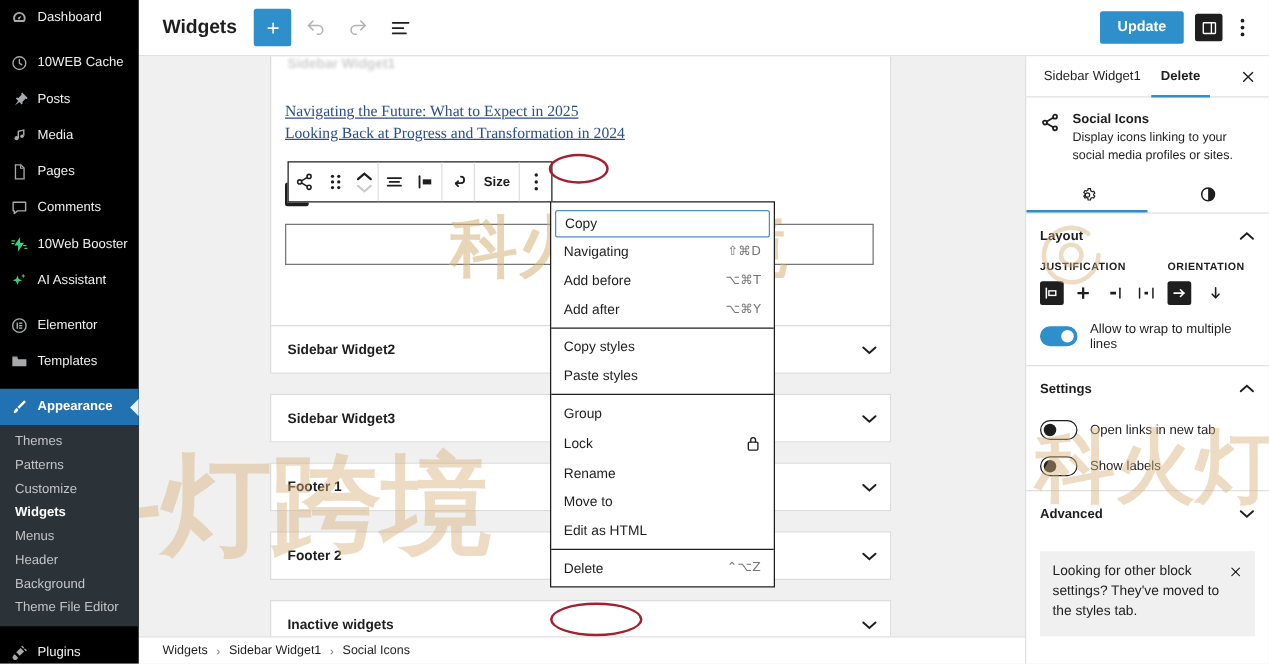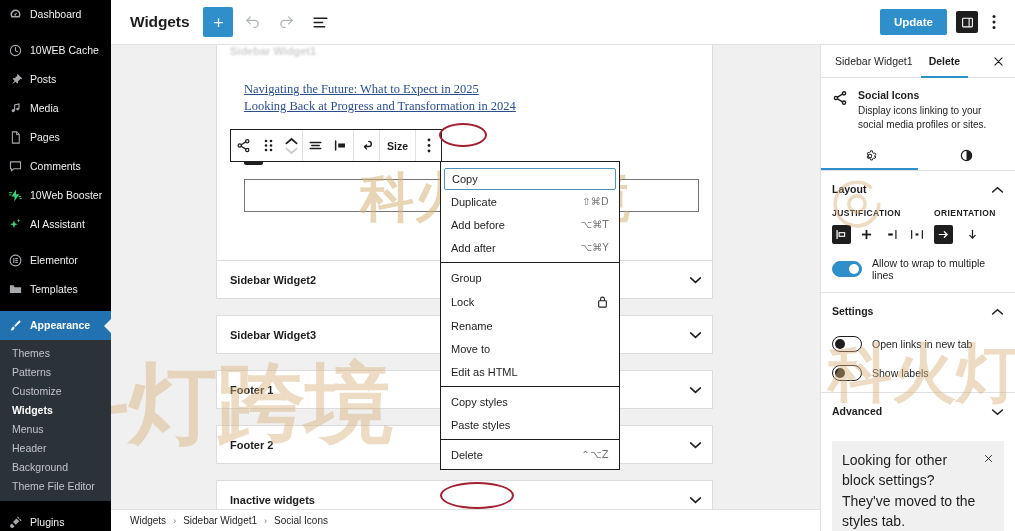--- a/index.html
+++ b/index.html
@@ -74,21 +74,21 @@
   #canvas {
     position:absolute; left:111px; top:45px; right:195px; bottom:22px;
     background:#f0f0f1; overflow:hidden;
   }
   .widget-area {
     position:absolute; left:105px; width:497px; background:#fff;
     border:1px solid #dcdcde;
   }
   #wa-open { top:-8px; height:228px; padding:0; }
   .wa-open-title { font-size:11px; font-weight:600; color:#1e1e1e; padding:7px 0 0 13px; }
-  .wa-body { padding:24px 13px 0 27px; position:relative; }
+  .wa-body { padding:24px 13px 0 11px; position:relative; }
   .blk-link {
     font-family:"Liberation Serif", serif; font-size:12.5px; color:#2b4e8c;
     text-decoration:underline; display:block; line-height:1.35;
   }
   .blk-link.dim { color:#2b4e8c; }
   .appender { display:flex; align-items:center; gap:9px; margin-top:31px; }
   .appender .plus {
     width:19px; height:19px; background:#1e1e1e; color:#fff; border-radius:2px;
     display:flex; align-items:center; justify-content:center; font-size:14px; line-height:1; cursor:pointer;
   }
@@ -178,21 +178,21 @@
     position:relative; cursor:pointer; flex:0 0 30px;
   }
   .toggle i { position:absolute; top:2px; left:2px; width:10px; height:10px; border-radius:50%; background:#1e1e1e; }
   .toggle.on { background:#2e8fcb; border-color:#2e8fcb; }
   .toggle.on i { left:16px; background:#fff; }
   .togrow .tl { font-size:10.5px; color:#1e1e1e; }
   .rp-hr { height:1px; background:#e0e0e0; margin:0; }
   .notice {
     margin:11px; background:#f0f0f0; padding:9px 9px 11px 10px; display:flex; gap:6px;
   }
-  .notice .txt { font-size:14px; color:#1e1e1e; line-height:1.45; flex:1; }
+  .notice .txt { font-size:11px; color:#1e1e1e; line-height:1.45; flex:1; }
   .notice .x { color:#1e1e1e; cursor:pointer; flex:0 0 12px; }
 
   
   #breadcrumb {
     position:absolute; left:111px; right:195px; bottom:0; height:22px;
     background:#fff; border-top:1px solid #e0e0e0;
     display:flex; align-items:center; gap:7px; padding-left:19px; z-index:36;
   }
   #breadcrumb .bc { font-size:10px; color:#1e1e1e; cursor:pointer; }
   #breadcrumb .sep { font-size:9px; color:#757575; }
@@ -511,30 +511,38 @@
       <circle cx="32" cy="32" r="9"></circle>
   </svg>
 </div>
 
 <div id="ctxmenu">
     <div class="cm-sec">
       <div class="cm-item focused">
         <span class="cm-lbl">Copy</span>
       </div>
       <div class="cm-item">
-        <span class="cm-lbl">Duplicate</span>
+        <span class="cm-lbl">Navigating</span>
         <span class="cm-sc">⇧⌘D</span>
       </div>
       <div class="cm-item">
         <span class="cm-lbl">Add before</span>
         <span class="cm-sc">⌥⌘T</span>
       </div>
       <div class="cm-item">
         <span class="cm-lbl">Add after</span>
         <span class="cm-sc">⌥⌘Y</span>
+      </div>
+    </div>
+    <div class="cm-sec">
+      <div class="cm-item">
+        <span class="cm-lbl">Copy styles</span>
+      </div>
+      <div class="cm-item">
+        <span class="cm-lbl">Paste styles</span>
       </div>
     </div>
     <div class="cm-sec">
       <div class="cm-item">
         <span class="cm-lbl">Group</span>
       </div>
       <div class="cm-item">
         <span class="cm-lbl">Lock</span>
         <span class="cm-ic">
           <svg width="13" height="14" viewBox="0 0 20 22" fill="none" stroke="currentColor" stroke-width="1.7">
@@ -544,28 +552,20 @@
         </span>
       </div>
       <div class="cm-item">
         <span class="cm-lbl">Rename</span>
       </div>
       <div class="cm-item">
         <span class="cm-lbl">Move to</span>
       </div>
       <div class="cm-item">
         <span class="cm-lbl">Edit as HTML</span>
-      </div>
-    </div>
-    <div class="cm-sec">
-      <div class="cm-item">
-        <span class="cm-lbl">Copy styles</span>
-      </div>
-      <div class="cm-item">
-        <span class="cm-lbl">Paste styles</span>
       </div>
     </div>
     <div class="cm-sec">
       <div class="cm-item">
         <span class="cm-lbl">Delete</span>
         <span class="cm-sc">⌃⌥Z</span>
       </div>
     </div>
   </div>
 <div class="ellipse-hi" style="left:440px; top:482px; width:74px; height:27px; z-index:70;"></div>

